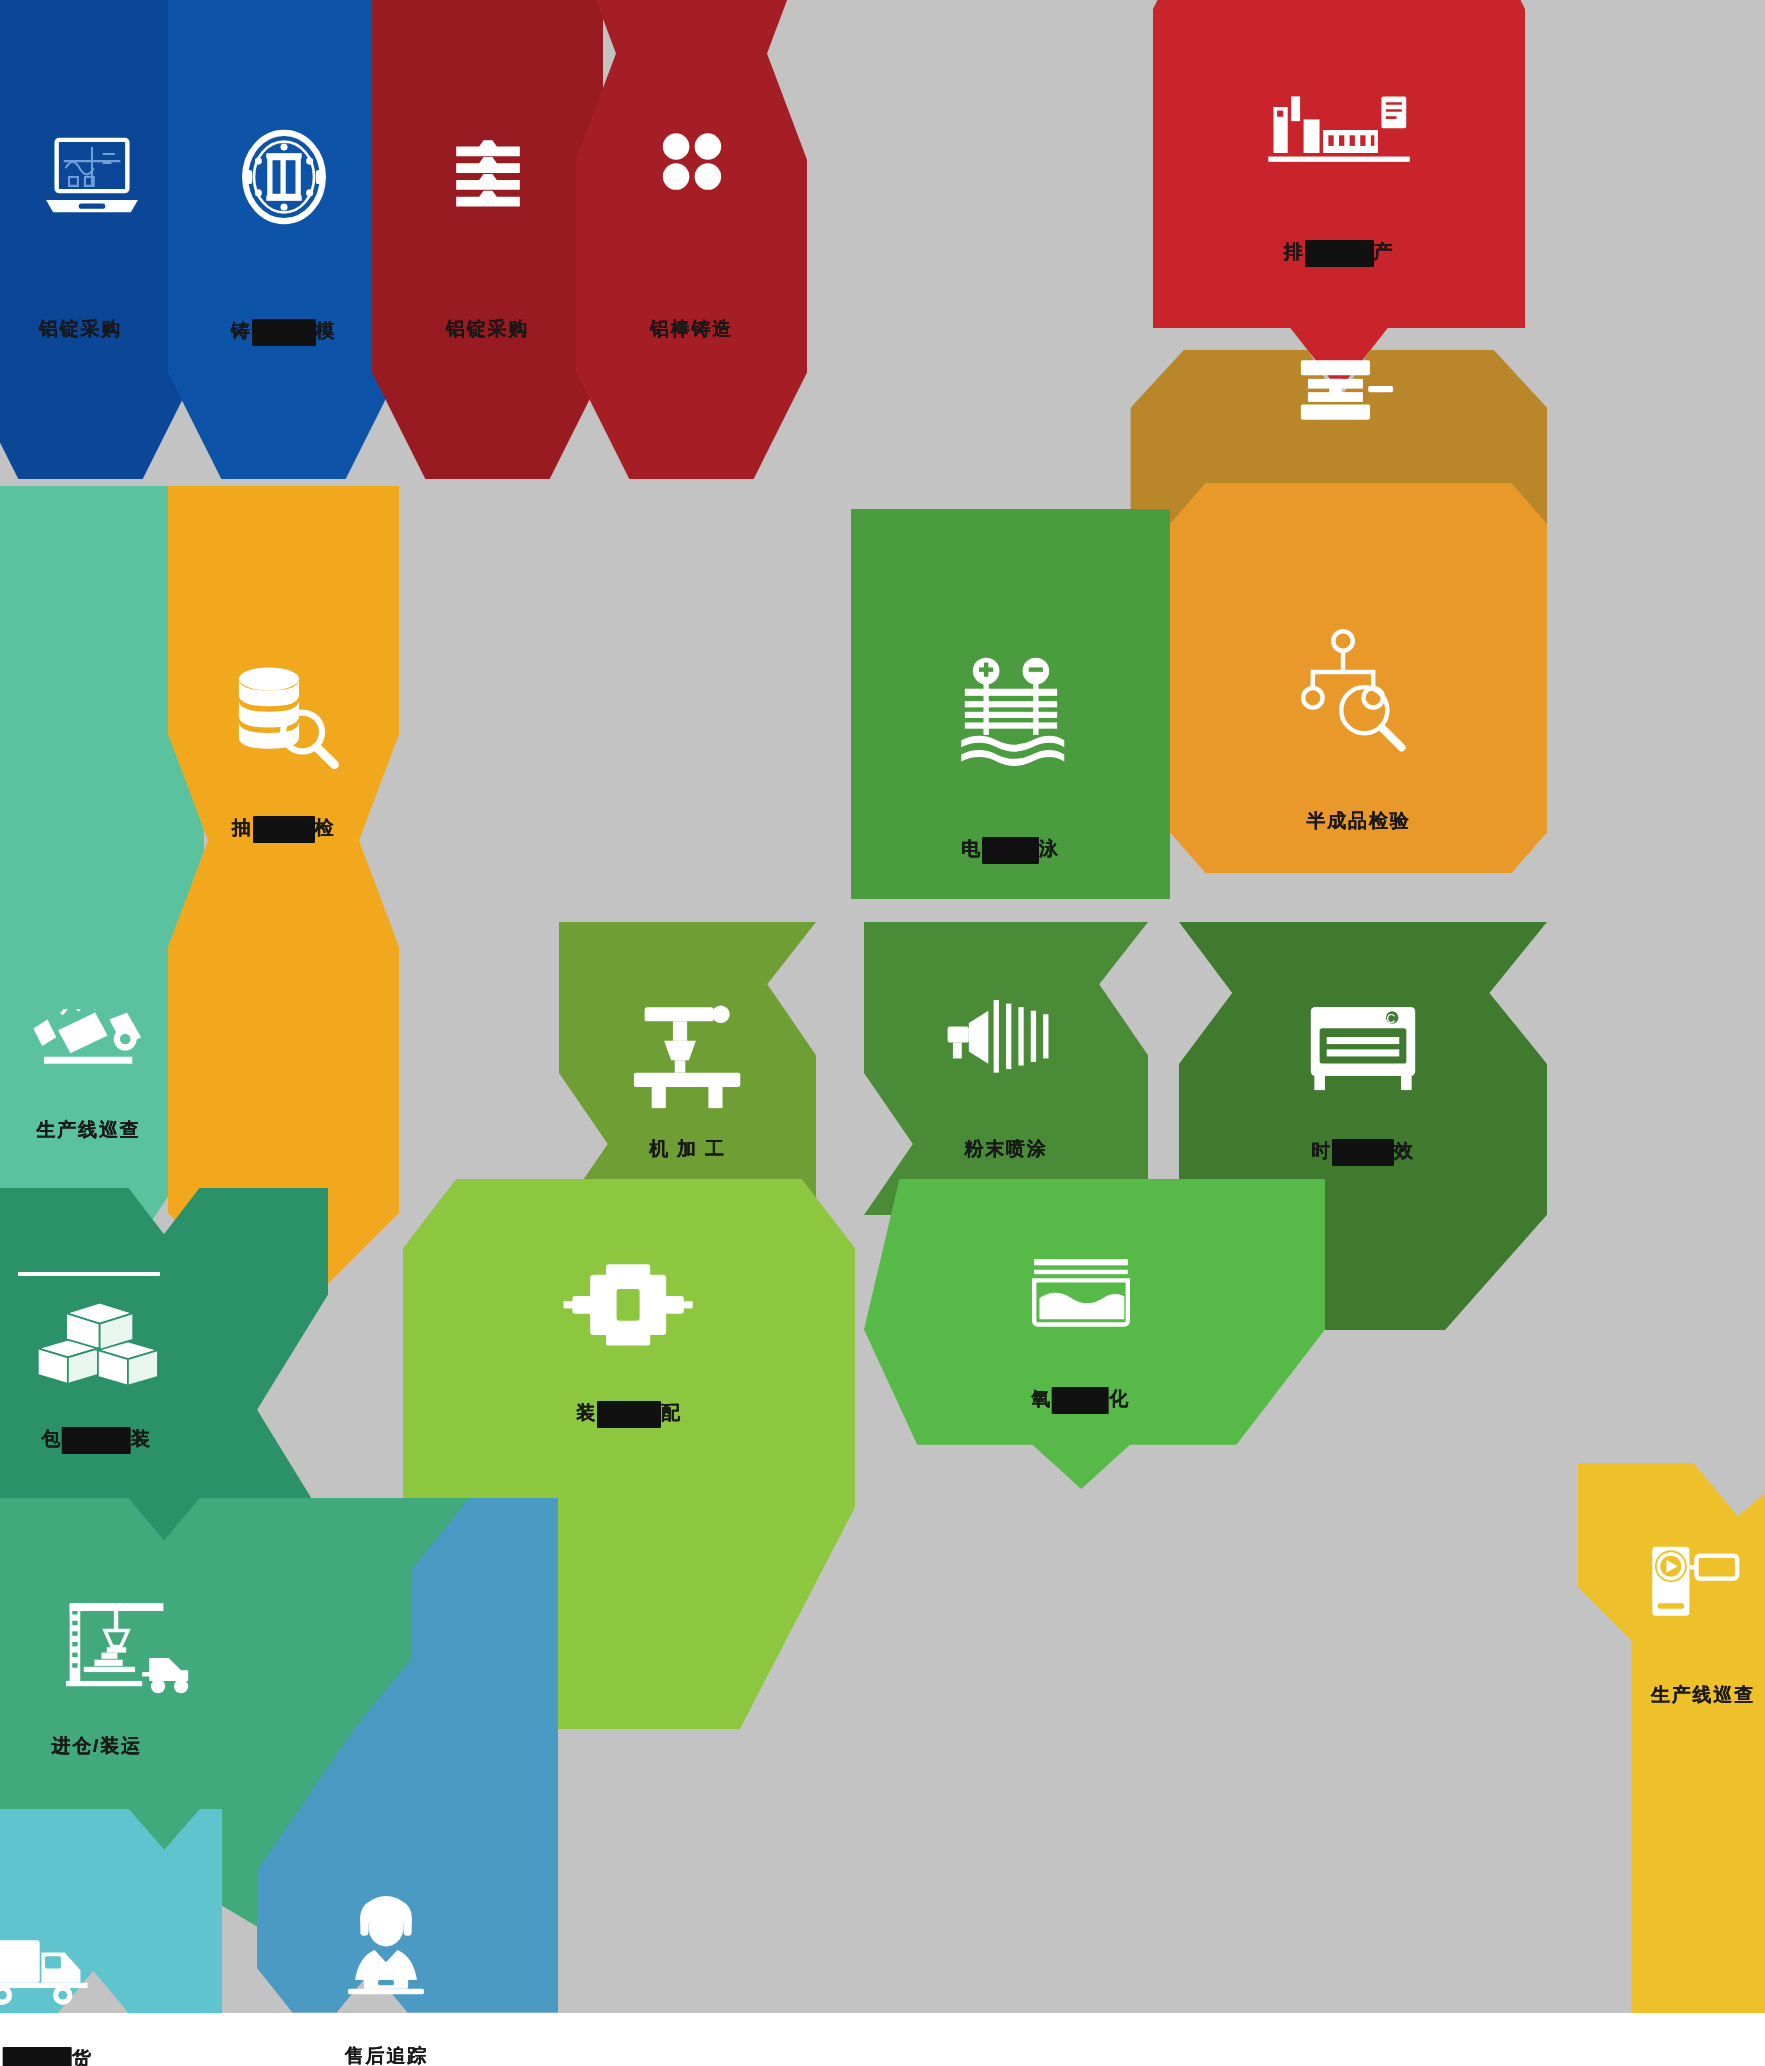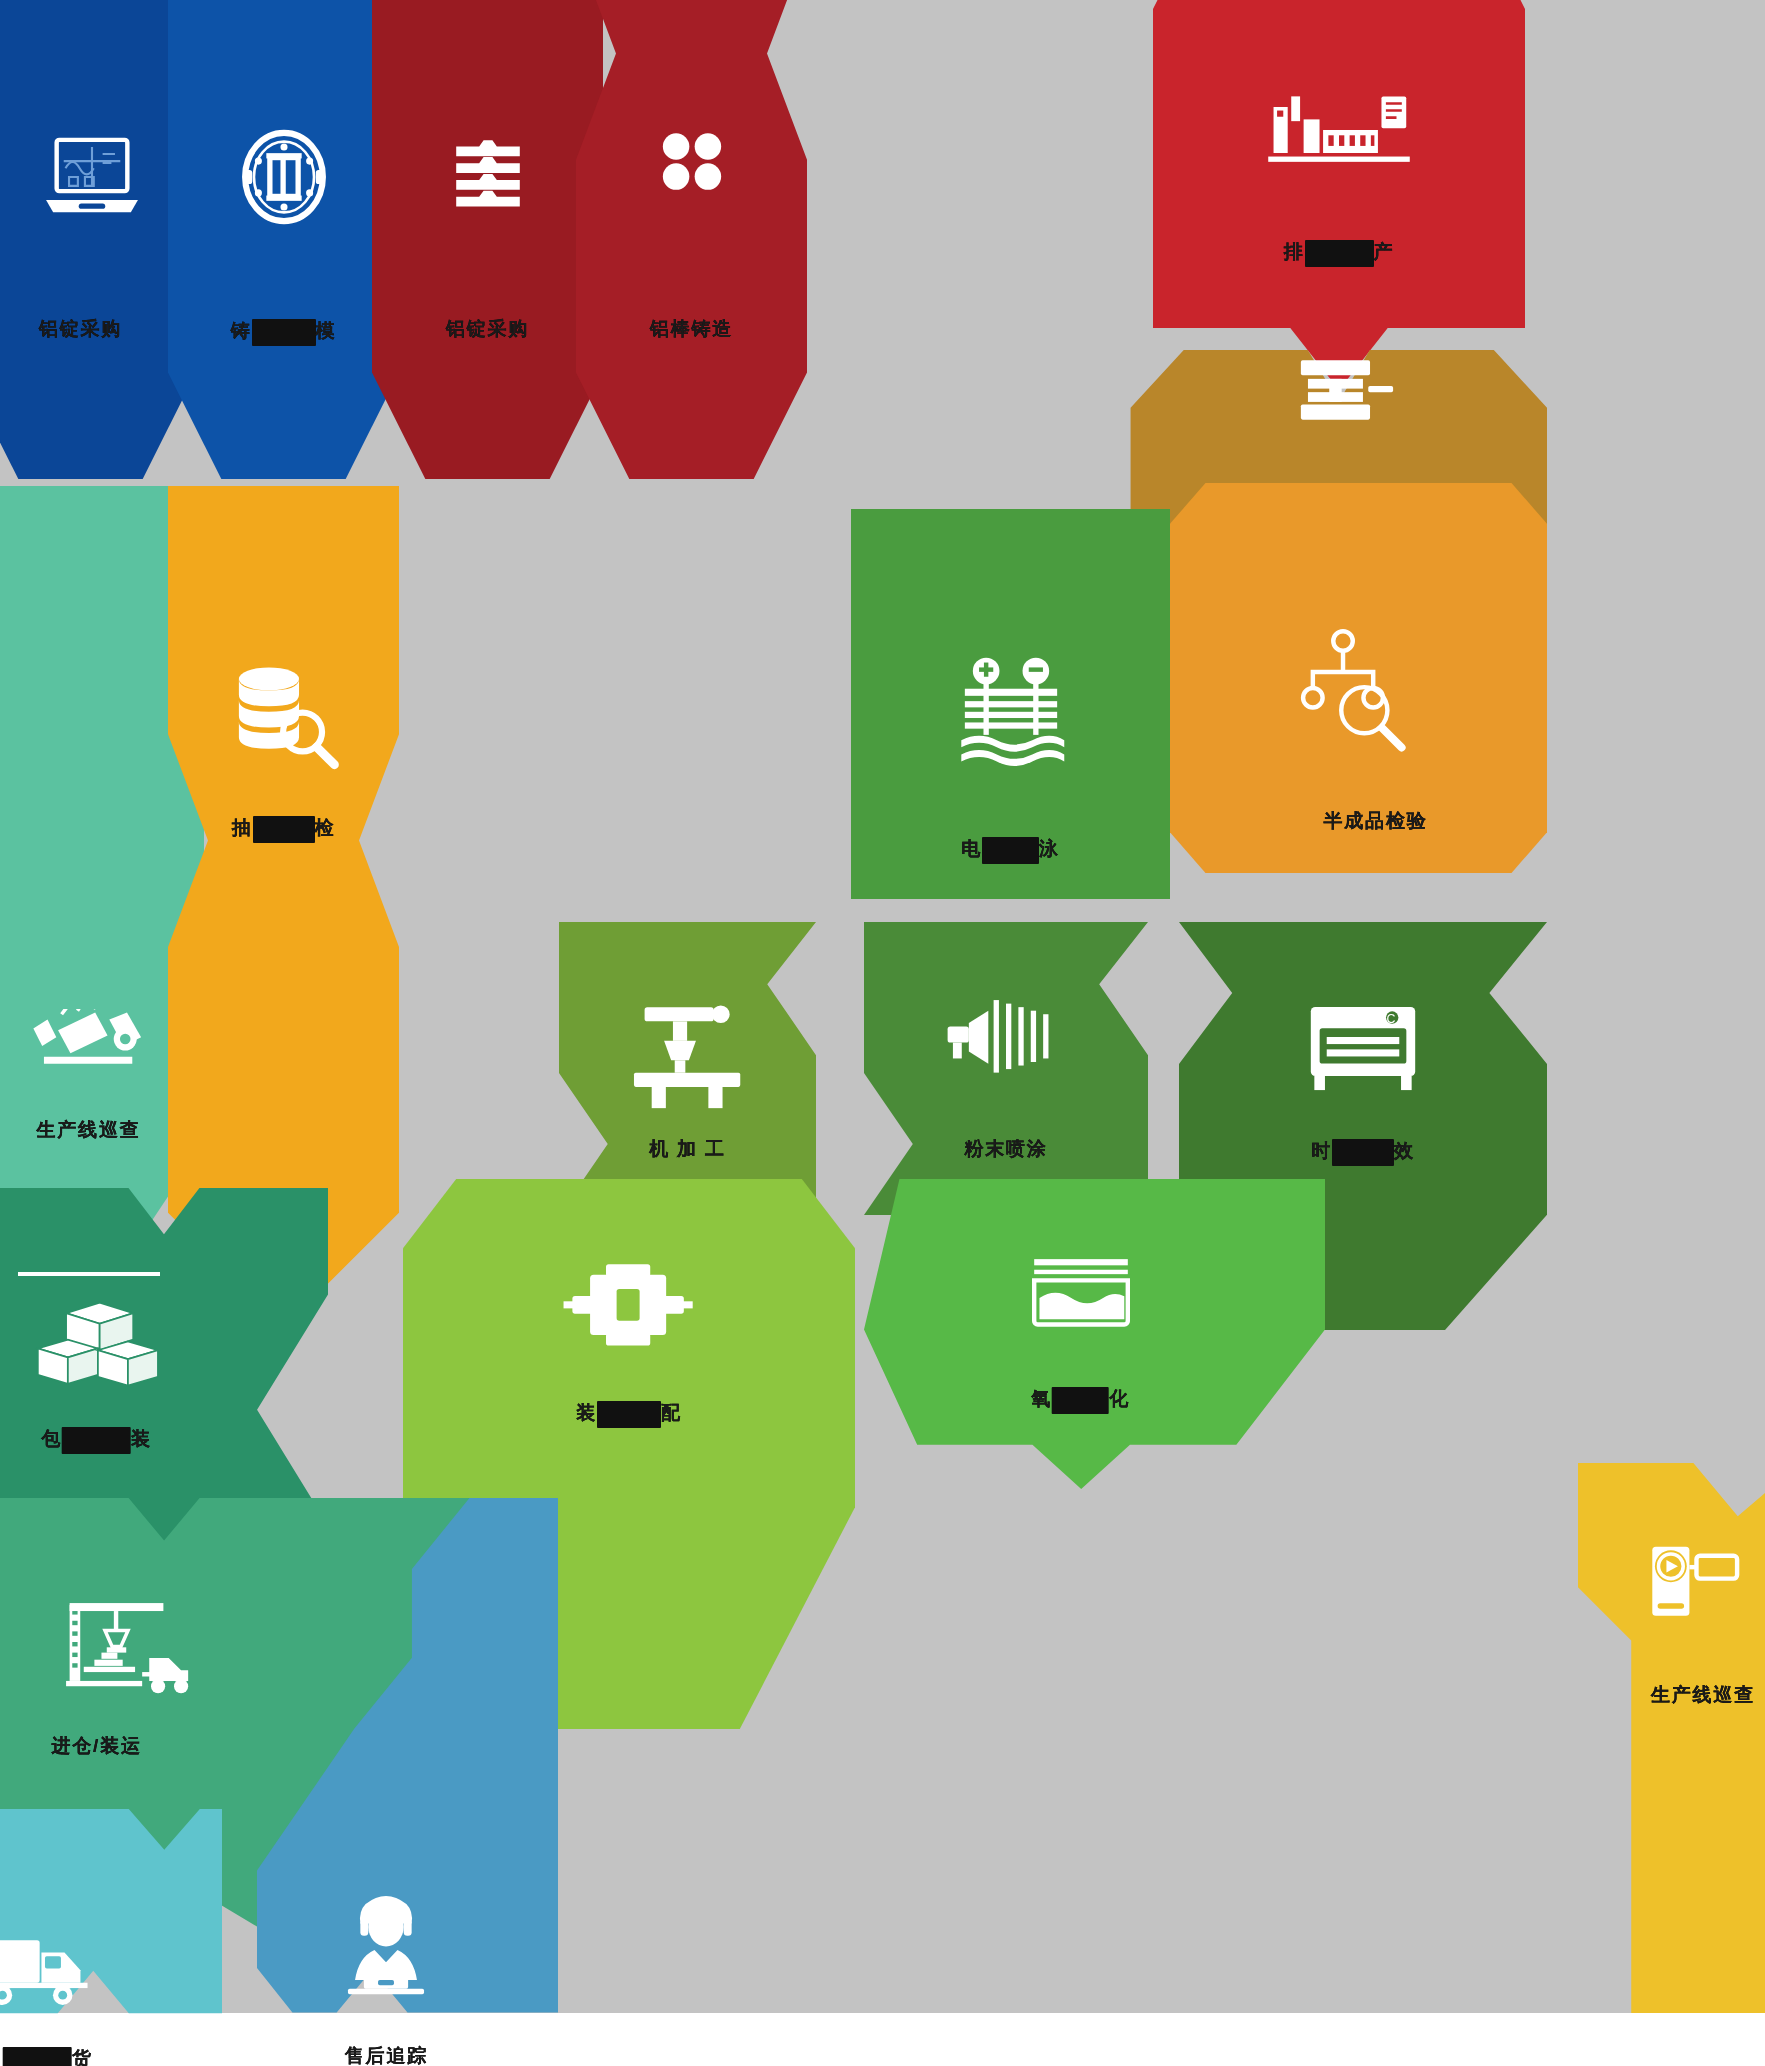--- a/index.html
+++ b/index.html
@@ -243,21 +243,21 @@
         <g fill="none" stroke="#fff" stroke-width="5">
           <circle cx="62" cy="18" r="11"></circle>
           <path d="M62,29 v24 M62,53 h-34 v18 M62,53 h34 v18"></path>
           <circle cx="28" cy="82" r="11"></circle>
           <circle cx="96" cy="82" r="11"></circle>
           <circle cx="86" cy="96" r="26"></circle>
           <path d="M106,116 l22,22" stroke-width="9" stroke-linecap="round"></path>
         </g>
       </svg>
     </div>
-    <div class="label" style="top:328px;padding-left:17px;">
+    <div class="label" style="top:328px;">
       <span>半成品检验</span>
     </div>
   </div>
 
   <div class="node" style="left:-71px; top:486px; width:275px; height:763px;">
     <svg class="shape" viewBox="0 0 310 860" preserveAspectRatio="none">
       <path d="M0,0 L310,0 L310,740 L230,860 L80,860 L0,740 Z" fill="#5bc2a0"></path>
     </svg>
     <div class="icon" style="top:523px; left:58%; width:133px;height:106px;">
       <svg viewBox="0 0 150 120">

